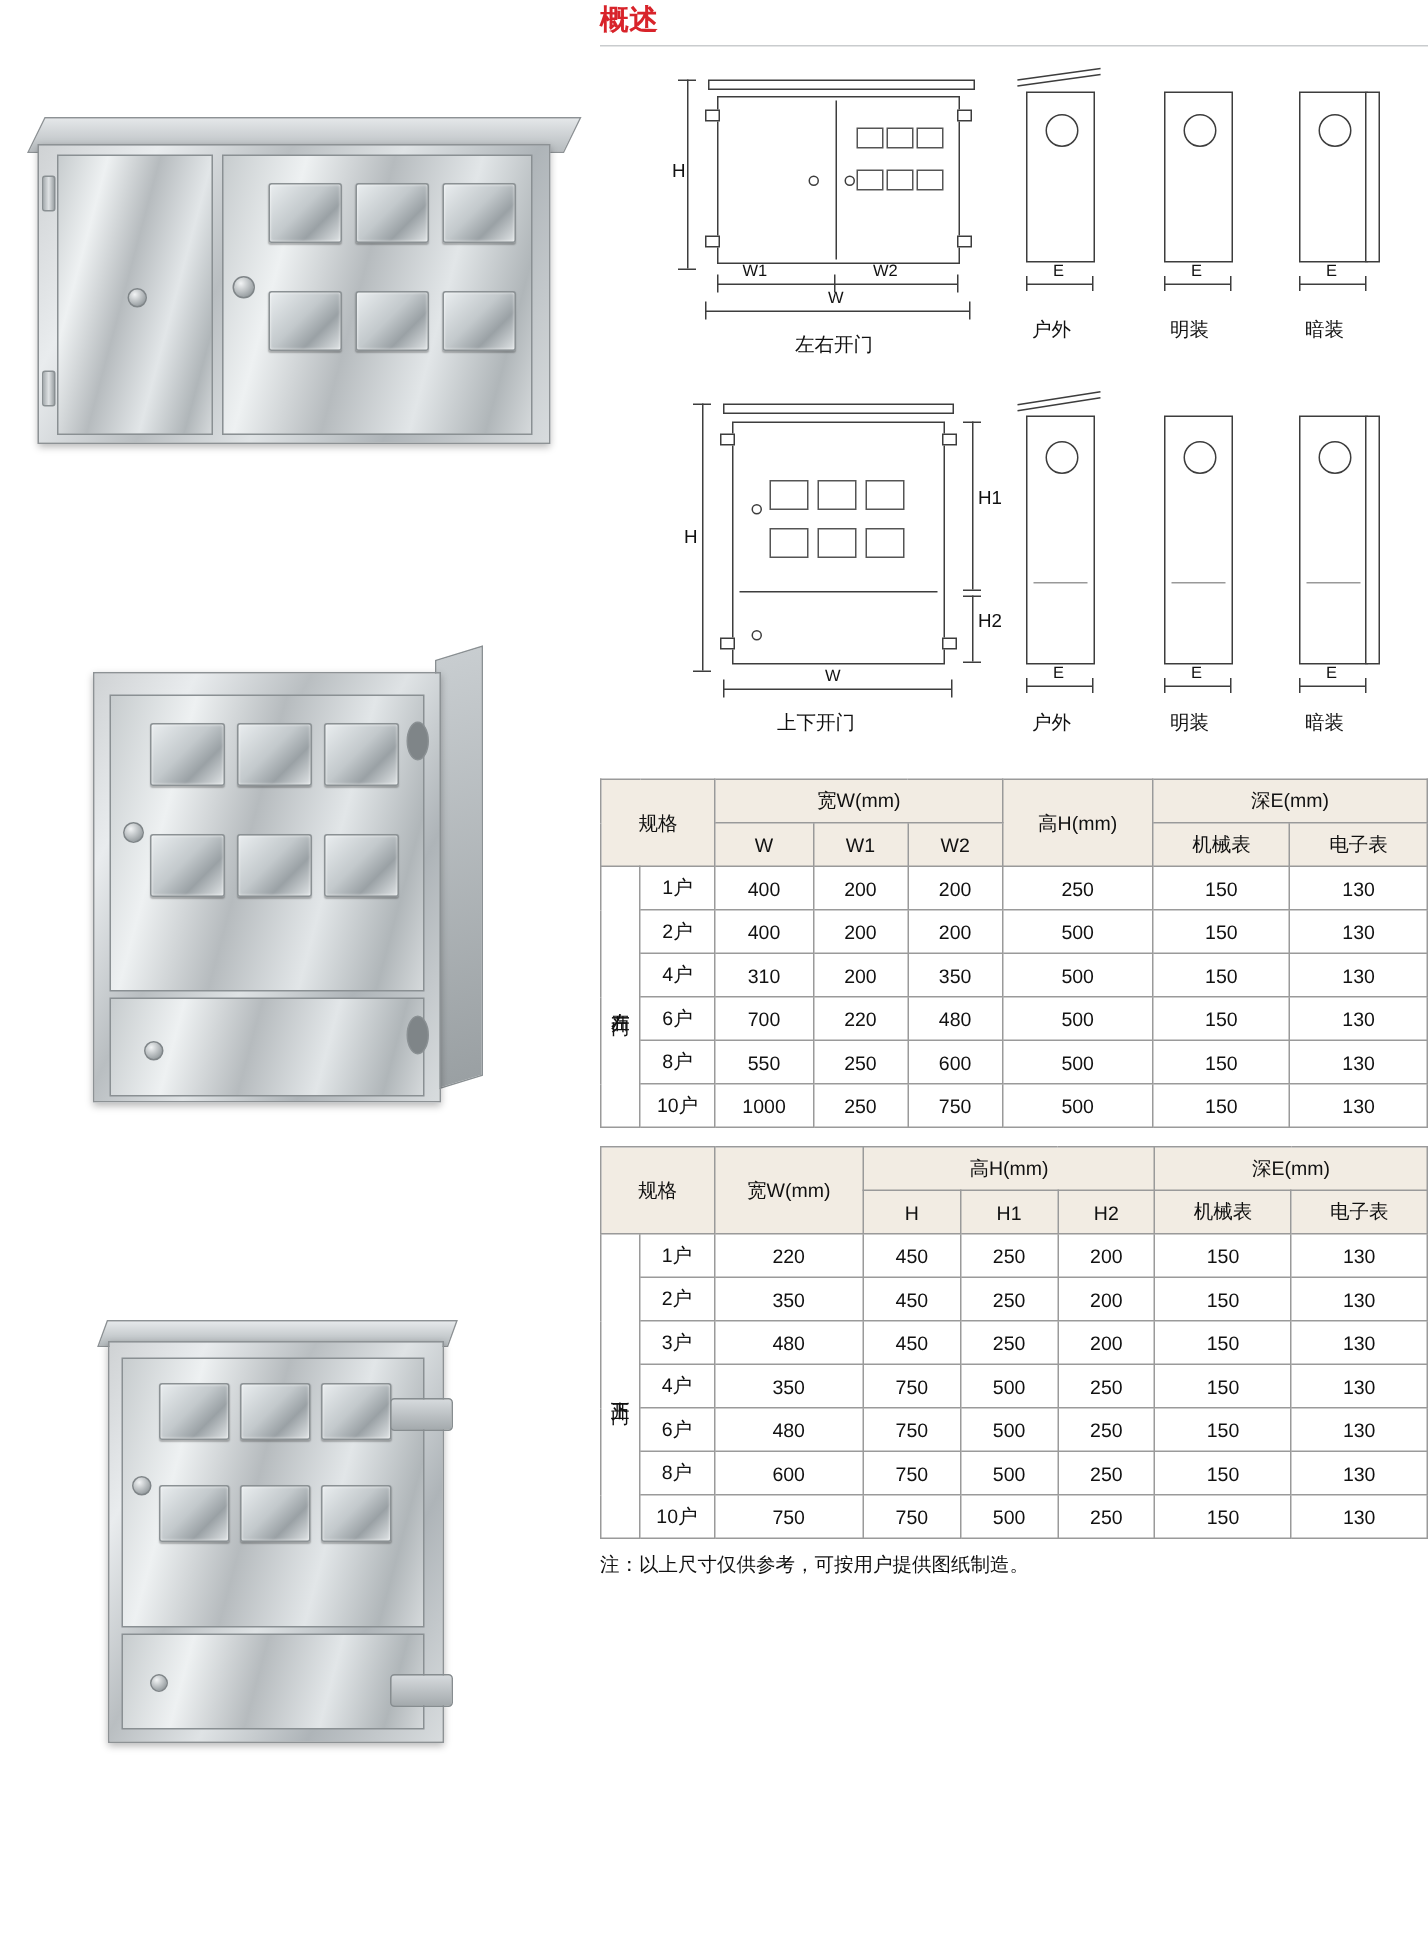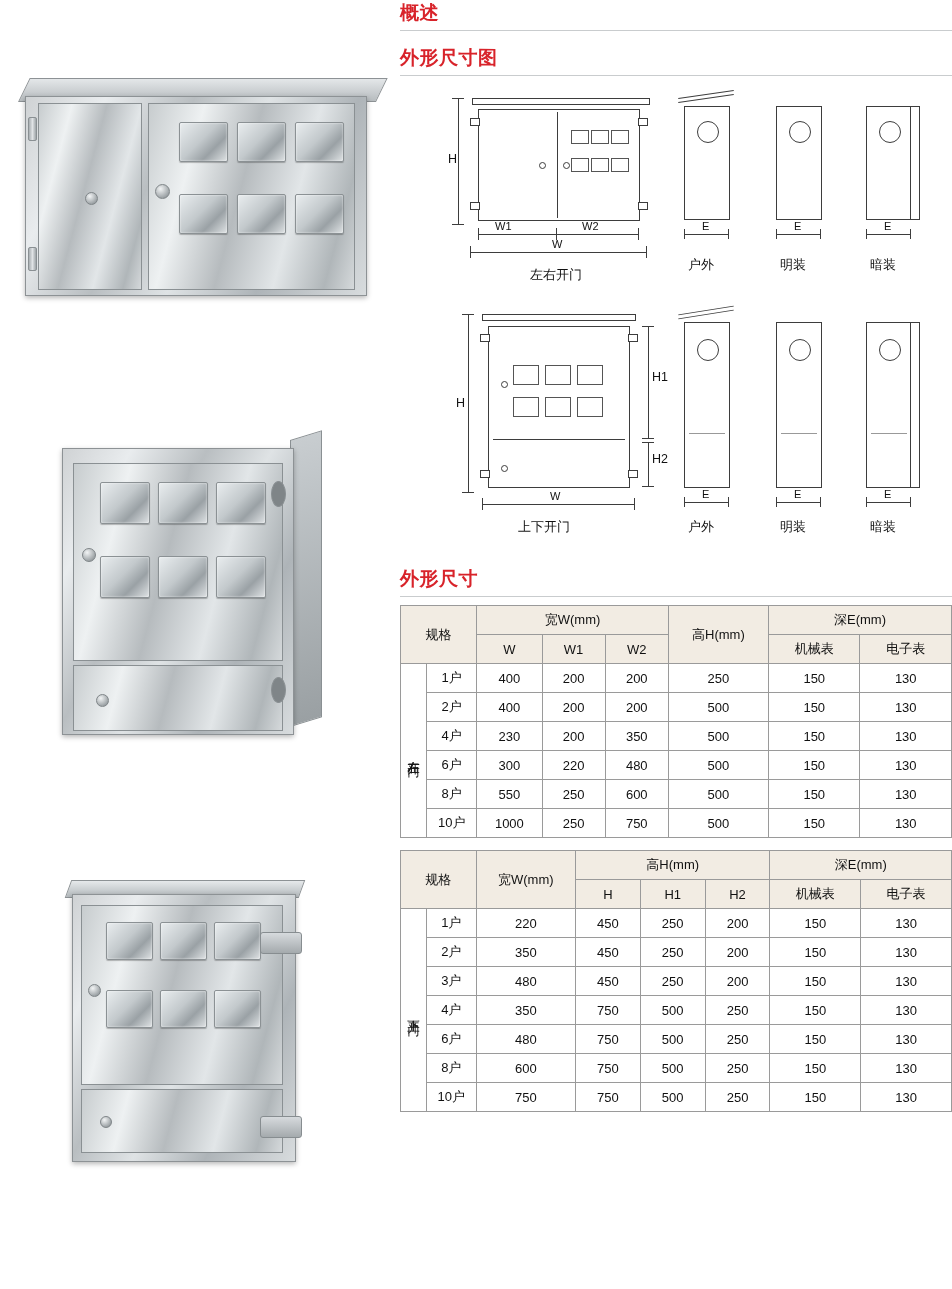--- a/index.html
+++ b/index.html
@@ -179,23 +179,20 @@
       <div class="bracket" style="left:200px;top:236px;"></div>
     </div>
   </div>
 
   <div class="content">
 
     <div class="sec-wrap">
       <h2 class="sec">概述</h2>
     </div>
 
-    <div class="sec-wrap" style="margin-top:14px;">
-      <h2 class="sec">外形尺寸图</h2>
-    </div>
 
     <div class="drawing">
 
       <div class="dwg-row" style="height:220px;">
 
         <div class="cabfront" style="left:78px;top:25px;width:160px;height:110px;">
           <div class="thin" style="left:78px;top:2px;width:1px;height:106px;"></div>
           <div class="sqwin" style="left:92px;top:20px;width:16px;height:12px;"></div>
           <div class="sqwin" style="left:112px;top:20px;width:16px;height:12px;"></div>
           <div class="sqwin" style="left:132px;top:20px;width:16px;height:12px;"></div>
@@ -330,23 +327,20 @@
         </div>
         <div class="thin" style="left:510px;top:18px;width:8px;height:164px;border:1px solid #3d3d3d;background:#fff;"></div>
         <div class="dim-line" style="left:466px;top:198px;width:44px;"></div>
         <div class="dim-v" style="left:466px;top:193px;height:10px;"></div>
         <div class="dim-v" style="left:510px;top:193px;height:10px;"></div>
         <div class="lbl-sm" style="left:484px;top:184px;">E</div>
         <div class="cap" style="left:470px;top:214px;">暗装</div>
       </div>
     </div>
 
-    <div class="sec-wrap" style="margin-top:2px;">
-      <h2 class="sec">外形尺寸</h2>
-    </div>
 
     <table class="dim">
       <colgroup>
         <col style="width:24px">
           <col style="width:46px">
           <col style="width:60px">
           <col style="width:58px">
           <col style="width:58px">
         <col style="width:92px">
           <col style="width:84px">
@@ -380,30 +374,30 @@
         <td>2户</td>
         <td>400</td>
         <td>200</td>
         <td>200</td>
         <td>500</td>
         <td>150</td>
         <td>130</td>
       </tr>
       <tr>
         <td>4户</td>
-        <td>230</td>
+        <td>310</td>
         <td>200</td>
         <td>350</td>
         <td>500</td>
         <td>150</td>
         <td>130</td>
       </tr>
       <tr>
         <td>6户</td>
-        <td>300</td>
+        <td>700</td>
         <td>220</td>
         <td>480</td>
         <td>500</td>
         <td>150</td>
         <td>130</td>
       </tr>
       <tr>
         <td>8户</td>
         <td>550</td>
         <td>250</td>
@@ -509,14 +503,15 @@
         <td>750</td>
         <td>750</td>
         <td>500</td>
         <td>250</td>
         <td>150</td>
         <td>130</td>
       </tr>
     </tbody>
       </table>
 
+    <div class="note">注：以上尺寸仅供参考，可按用户提供图纸制造。</div>
   </div>
 </div>
 
 </body></html>

